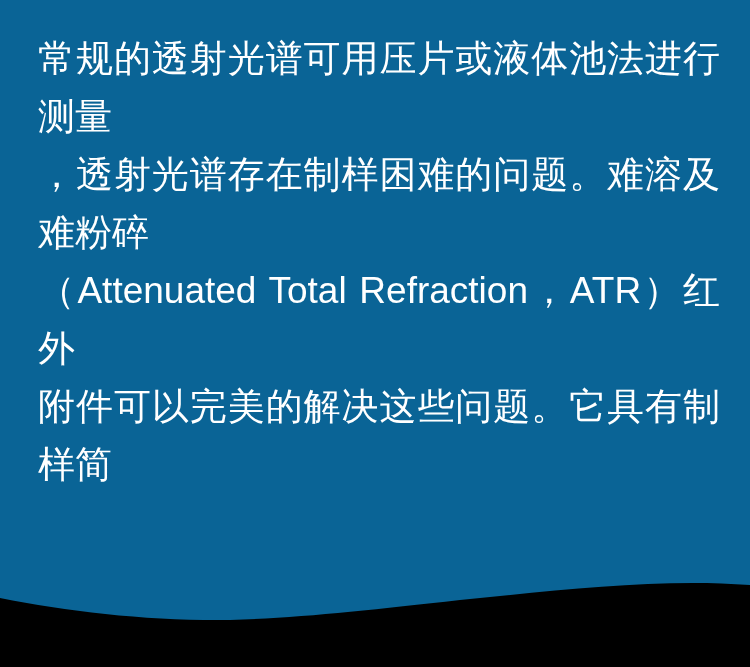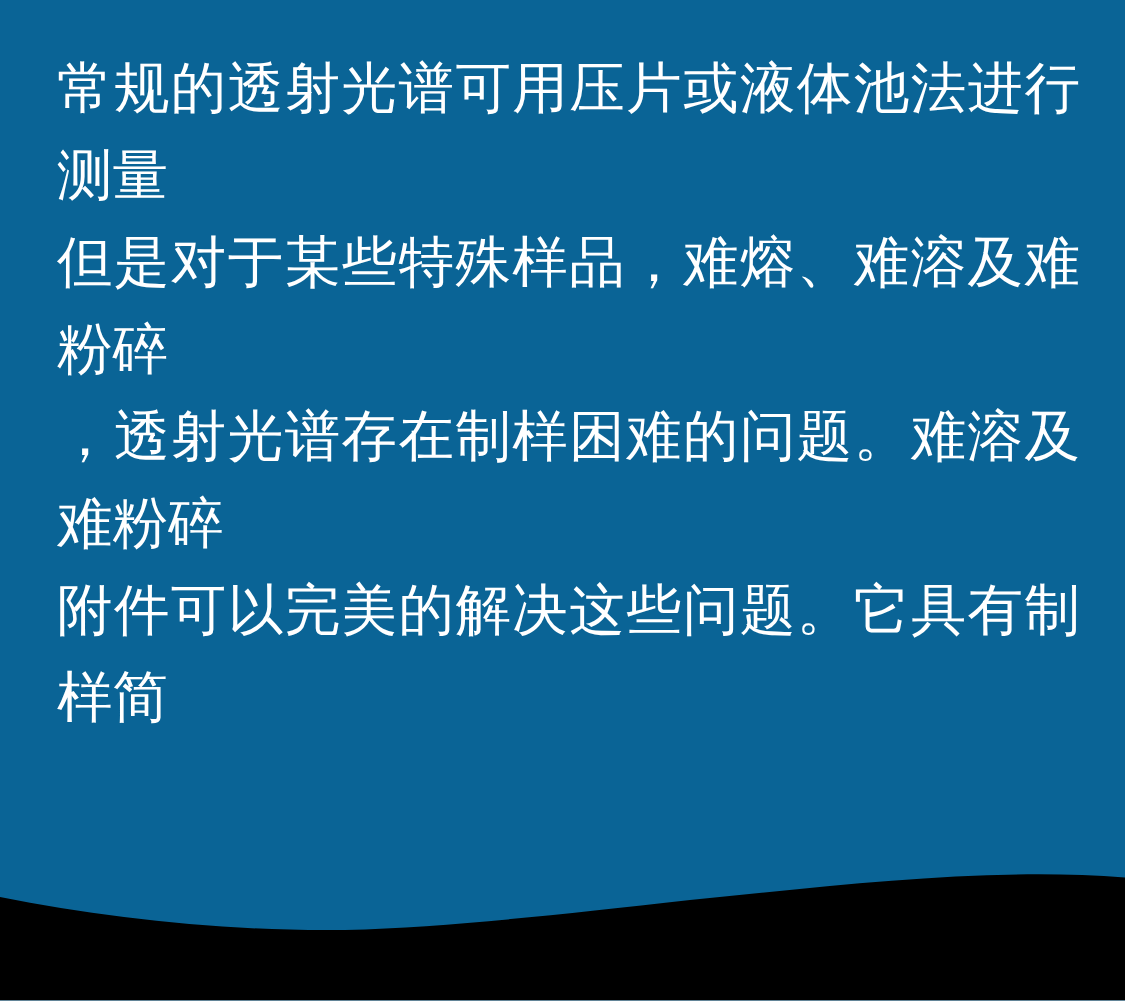--- a/index.html
+++ b/index.html
@@ -82,24 +82,24 @@
       <path d="M 0,0 L 750,0 L 750,25 C 660,18 560,30 460,40
                C 370,50 300,58 230,60 C 150,61 70,52 0,38 Z" fill="#0a6496"></path>
     </svg>
   </div>
 
   <div id="text-block">
     <div class="para-line justified">
       <span style="letter-spacing: 0px; margin-right: 0px;">常规的透射光谱可用压片或液体池法进行测量</span>
     </div>
     <div class="para-line justified">
-      <span style="letter-spacing: 0px; margin-right: 0px;">但是对于某些特殊样品，难熔、难溶及难粉碎</span>
+      <span style="letter-spacing: 0px; margin-right: 0px;">，透射光谱存在制样困难的问题。难溶及难粉碎</span>
     </div>
     <div class="para-line justified">
-      <span style="letter-spacing: 0px; margin-right: 0px;">，透射光谱存在制样困难的问题。难溶及难粉碎</span>
+      <span style="letter-spacing: 0px; margin-right: 0px;">（Attenuated Total Refraction，ATR）红外</span>
     </div>
     <div class="para-line justified">
       <span style="letter-spacing: 0px; margin-right: 0px;">附件可以完美的解决这些问题。它具有制样简</span>
     </div>
 
   </div>
 
 </div>
 
 </body></html>

